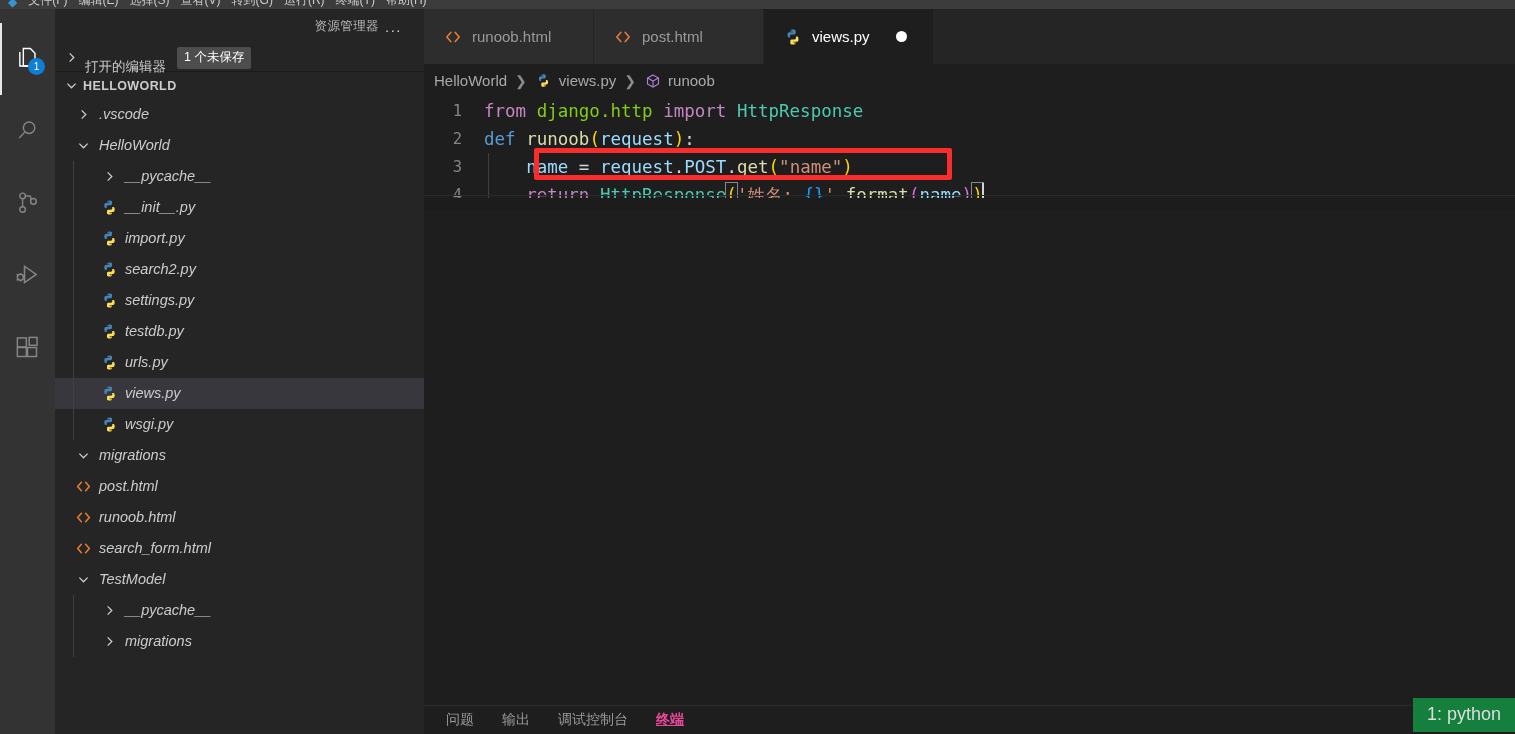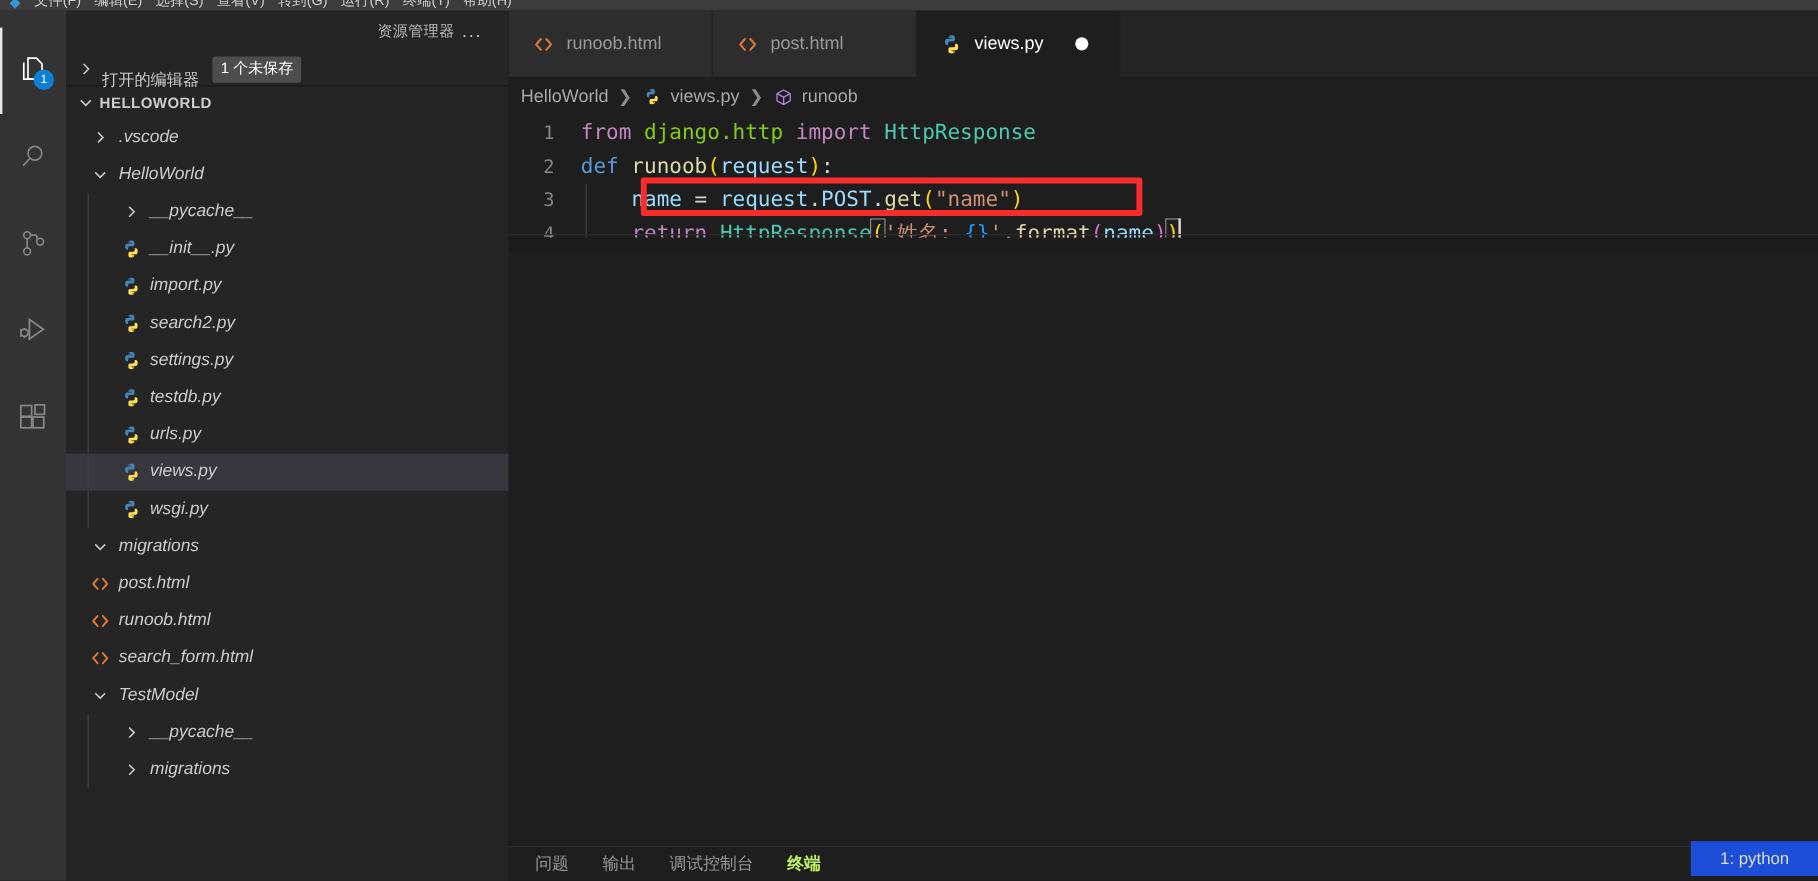--- a/index.html
+++ b/index.html
@@ -184,24 +184,24 @@
   }
 
   
   .panel {
     position: absolute; left: 0; bottom: 0; width: 1091px; height: 29px;
     background: #1e1e1e; border-top: 1px solid #2b2b2b;
     display: flex; align-items: center;
   }
   .panel-tabs { display: flex; align-items: center; gap: 28px; padding-left: 22px; }
   .panel-tab { font-size: 14px; color: #9a9a9a; cursor: pointer; }
-  .panel-tab.active { color: #bef264; font-weight: bold; }
+  .panel-tab.active { color: #ec4899; font-weight: bold; text-decoration: underline; }
   .term-select {
-    background: #1d4ed8; color: #dddddd; font-size: 14px;
-    padding: 6px 24px 7px; margin-right: 0px;
+    background: #15803d; color: #dddddd; font-size: 18px;
+    padding: 6px 14px 7px; margin-right: 0px;
   }
   .panel-rightblock {
     position: absolute; right: 0; bottom: 0;
     display: flex; align-items: center; height: 38px;
   }
 </style>
 </head>
 <body>
 
 <div id="app">

